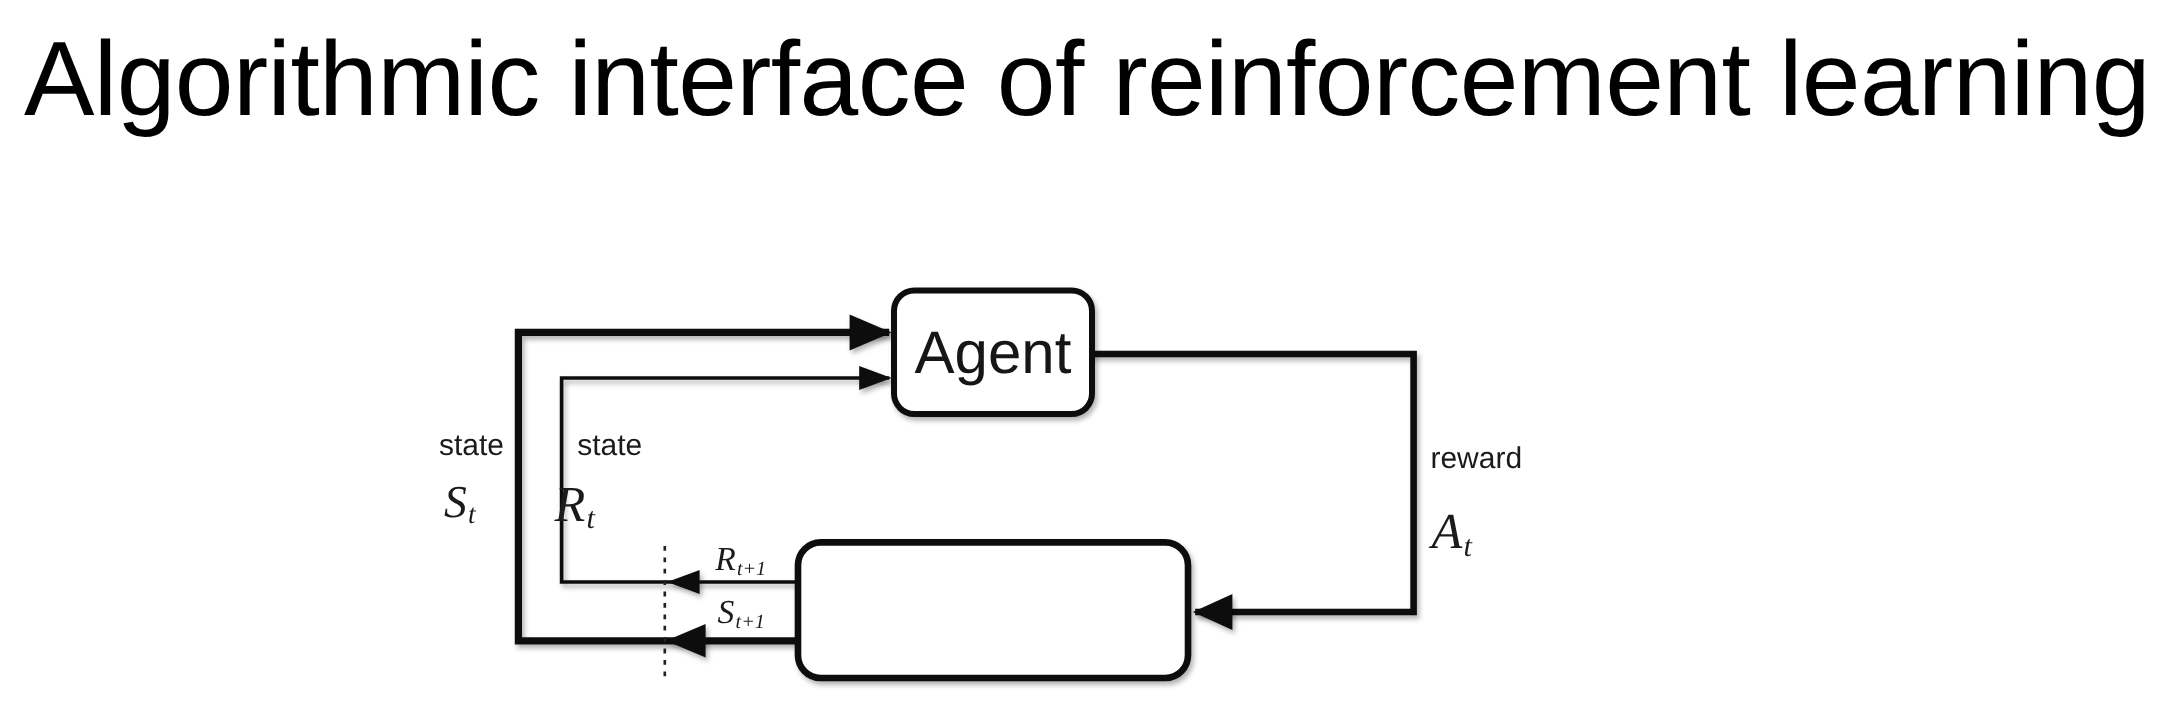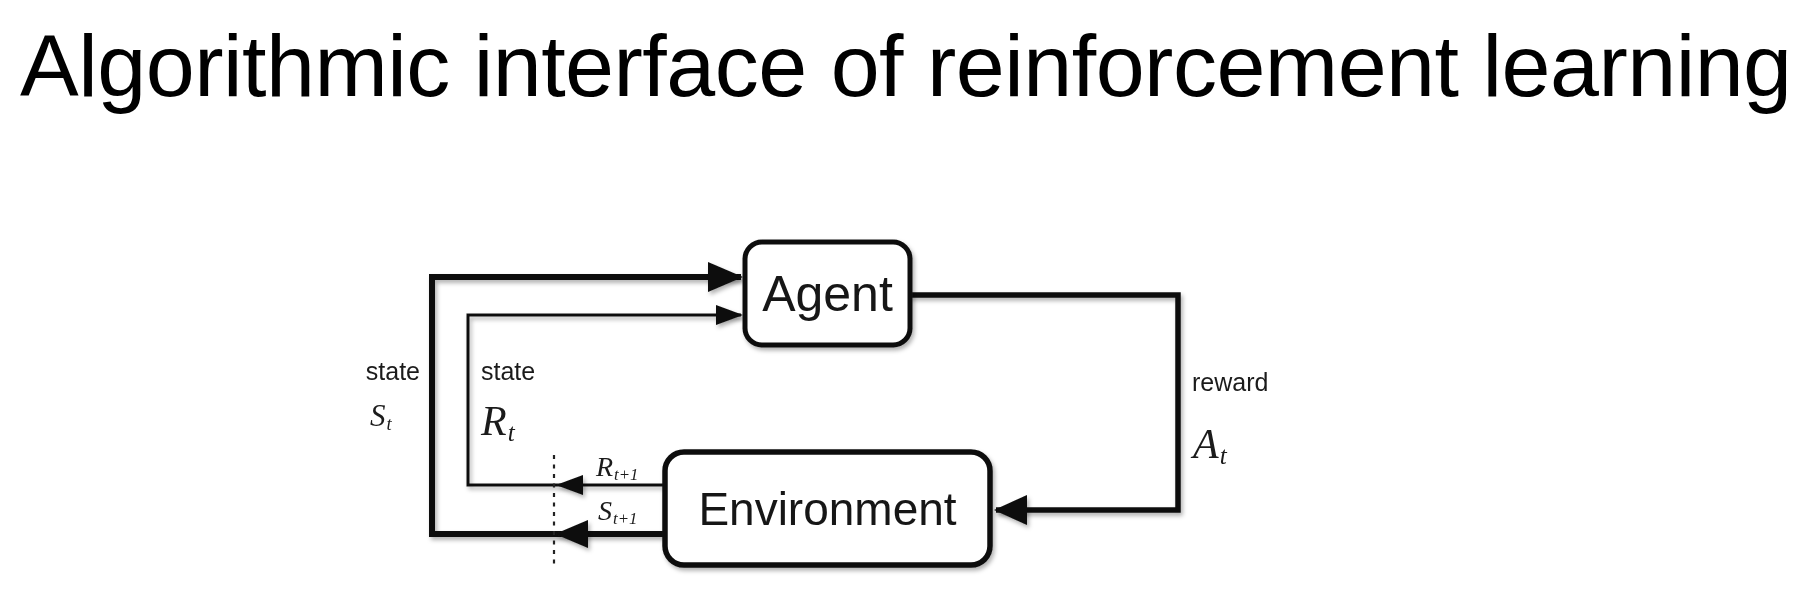--- a/index.html
+++ b/index.html
@@ -19,22 +19,22 @@
   .env-label   { left:665px; top:452px; width:325px; height:113px; font-size:46px; }
 
   .word-label { position:absolute; font-size:25px; color:#1b1b1b; line-height:1; white-space:nowrap; }
   .state-word  { left:300px; top:359px; width:120px; text-align:right; }
   .reward-word { left:481px; top:359px; }
   .action-word { left:1192px; top:370px; }
 
   .math { position:absolute; font-family:"Liberation Serif", serif; font-style:italic;
           color:#1b1b1b; line-height:1; white-space:nowrap; }
   .math .sub { font-size:0.6em; position:relative; top:0.22em; margin-left:1px; }
-  .state-sym  { left:370px;  top:400px; font-size:31px; }
-  .reward-sym { left:481px;  top:400px; font-size:42px; }
+  .state-sym  { left:370px;  top:400px; font-size:38px; }
+  .reward-sym { left:462px;  top:400px; font-size:42px; }
   .action-sym { left:1193px; top:423px; font-size:42px; }
   .next-reward-sym { left:596px; top:453px; font-size:28px; }
   .next-state-sym  { left:598px; top:497px; font-size:28px; }
 </style>
 </head>
 <body>
 
 <div class="stage">
 
   <h1 class="title">Algorithmic interface of reinforcement learning</h1>
@@ -62,21 +62,20 @@
 
     <line x1="554" y1="455" x2="554" y2="567" stroke="#222222" stroke-width="2.2" stroke-dasharray="4 5.5"></line>
 
     <g filter="url(#soft)">
       <rect x="745" y="242" width="165" height="103" rx="17" fill="#ffffff" stroke="#0f0f0f" stroke-width="5"></rect>
       <rect x="665" y="452" width="325" height="113" rx="19" fill="#ffffff" stroke="#0f0f0f" stroke-width="5.5"></rect>
     </g>
   </svg>
 
   <div class="box-label agent-label">Agent</div>
-  <div class="box-label env-label">Environment</div>
 
   <div class="word-label state-word">state</div>
   <div class="word-label reward-word">state</div>
   <div class="word-label action-word">reward</div>
 
   <div class="math state-sym">
     <span>S</span><span class="sub">t</span>
   </div>
   <div class="math reward-sym">
     <span>R</span><span class="sub">t</span>

